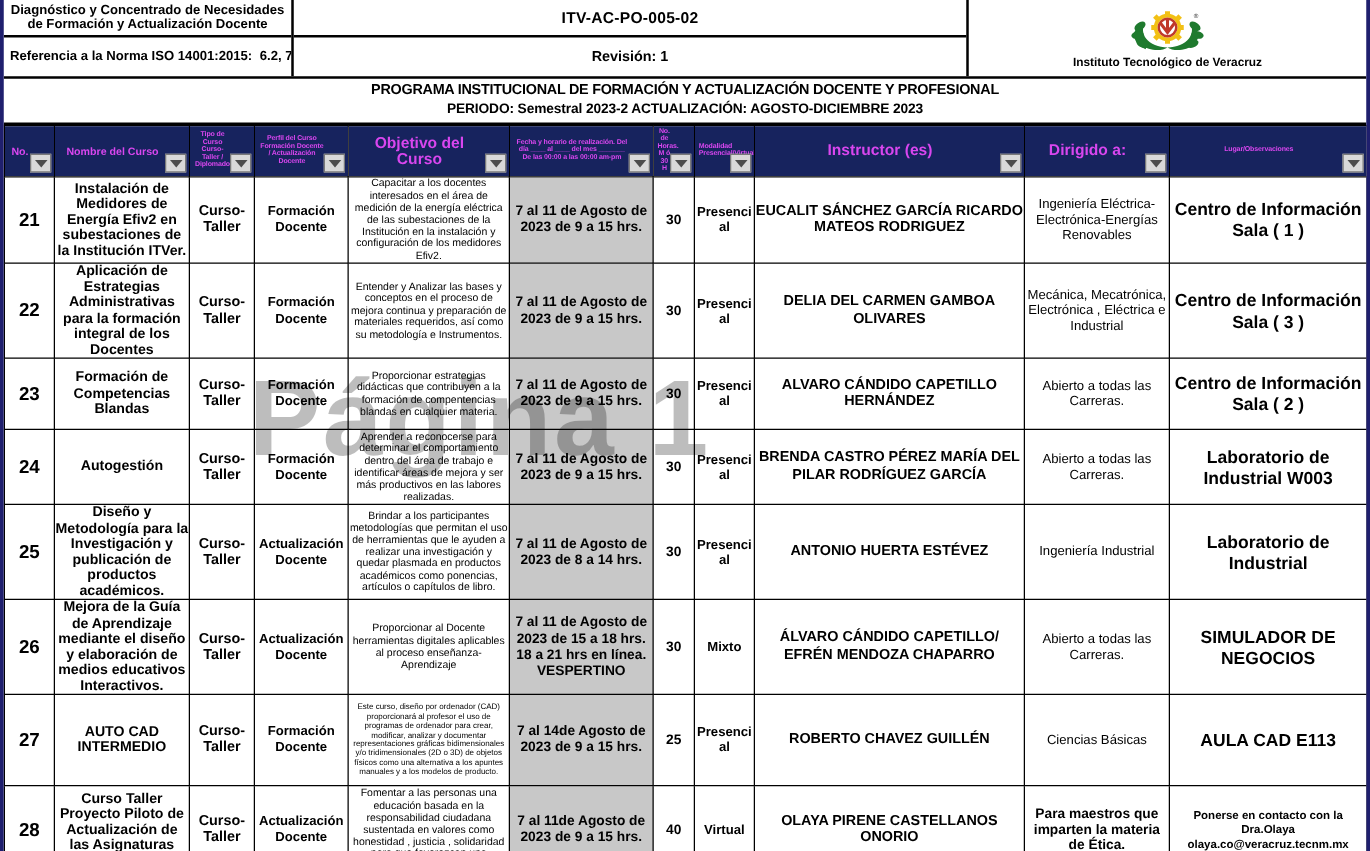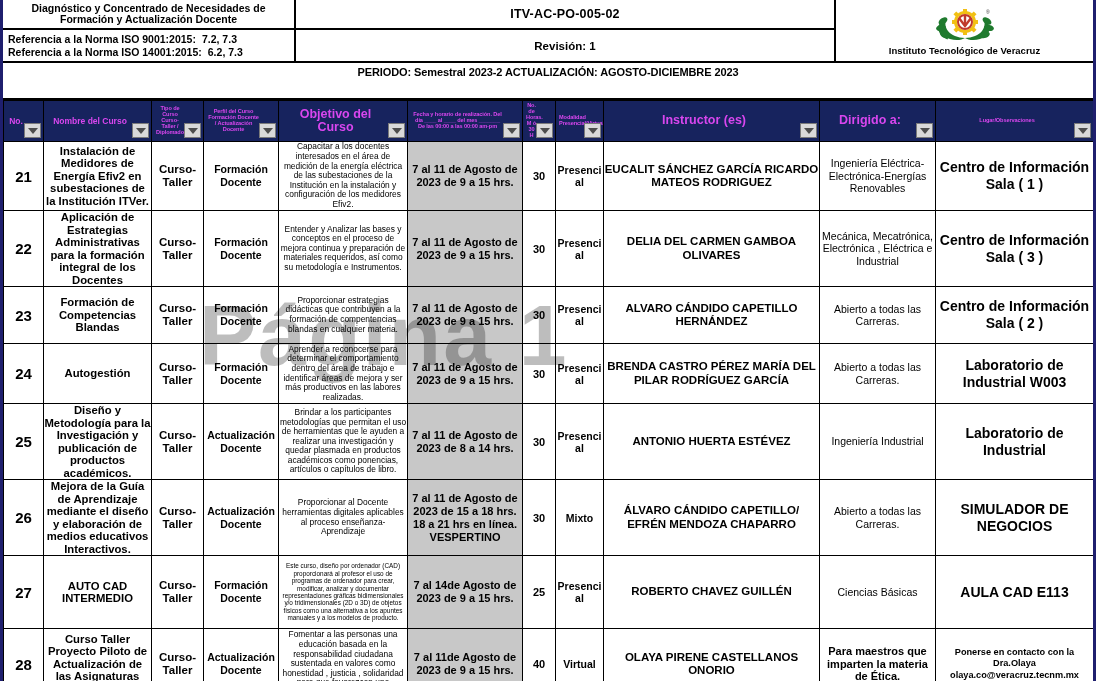--- a/index.html
+++ b/index.html
@@ -25,21 +25,21 @@
 
   
   .doc-header {
     display: flex;
     width: 100%;
     box-sizing: border-box;
     border-bottom: 2px solid #000;
     height: 63px;
   }
   .dh-left {
-    width: 293px;
+    width: 232px;
     box-sizing: border-box;
     border-right: 2px solid #000;
     display: flex;
     flex-direction: column;
   }
   .dh-left-top {
     height: 30px;
     box-sizing: border-box;
     border-bottom: 2px solid #000;
     display: flex;
@@ -282,24 +282,20 @@
 </head>
 <body>
 
 <div id="page">
 
   <div class="doc-header">
 
     <div class="dh-left">
       <div class="dh-left-top">Diagnóstico y Concentrado de Necesidades de Formación y Actualización Docente</div>
       <div class="dh-left-bot">
-        <div class="norma-line">
-          <span class="nl-label">Referencia a la Norma ISO 9001:2015:</span>
-          <span class="nl-val">7.2, 7.3</span>
-        </div>
         <div class="norma-line">
           <span class="nl-label">Referencia a la Norma ISO 14001:2015:</span>
           <span class="nl-val">6.2, 7.3</span>
         </div>
       </div>
     </div>
 
     <div class="dh-mid">
       <div class="dh-mid-top">ITV-AC-PO-005-02</div>
       <div class="dh-mid-bot">Revisión: 1</div>
@@ -336,20 +332,21 @@
           <path d="M25 10 L31 18 L37 10" stroke="#c0392b" stroke-width="2.4" fill="none"></path>
           <path d="M31 18 L31 7" stroke="#c0392b" stroke-width="2.4" fill="none"></path>
           <text x="52" y="6" font-size="5" fill="#333" font-family="'Liberation Sans',sans-serif">®</text>
         </svg>
       </div>
       <div class="inst-name">Instituto Tecnológico de Veracruz</div>
     </div>
   </div>
 
   <div class="prog-band">
+    <div class="prog-title">PROGRAMA INSTITUCIONAL DE FORMACIÓN Y ACTUALIZACIÓN DOCENTE Y PROFESIONAL</div>
     <div class="prog-sub">PERIODO: Semestral   2023-2   ACTUALIZACIÓN:    AGOSTO-DICIEMBRE 2023</div>
   </div>
 
   <table class="grid">
     <colgroup>
       <col style="width:40px">
       <col style="width:108px">
       <col style="width:52px">
       <col style="width:75px">
       <col style="width:129px">

